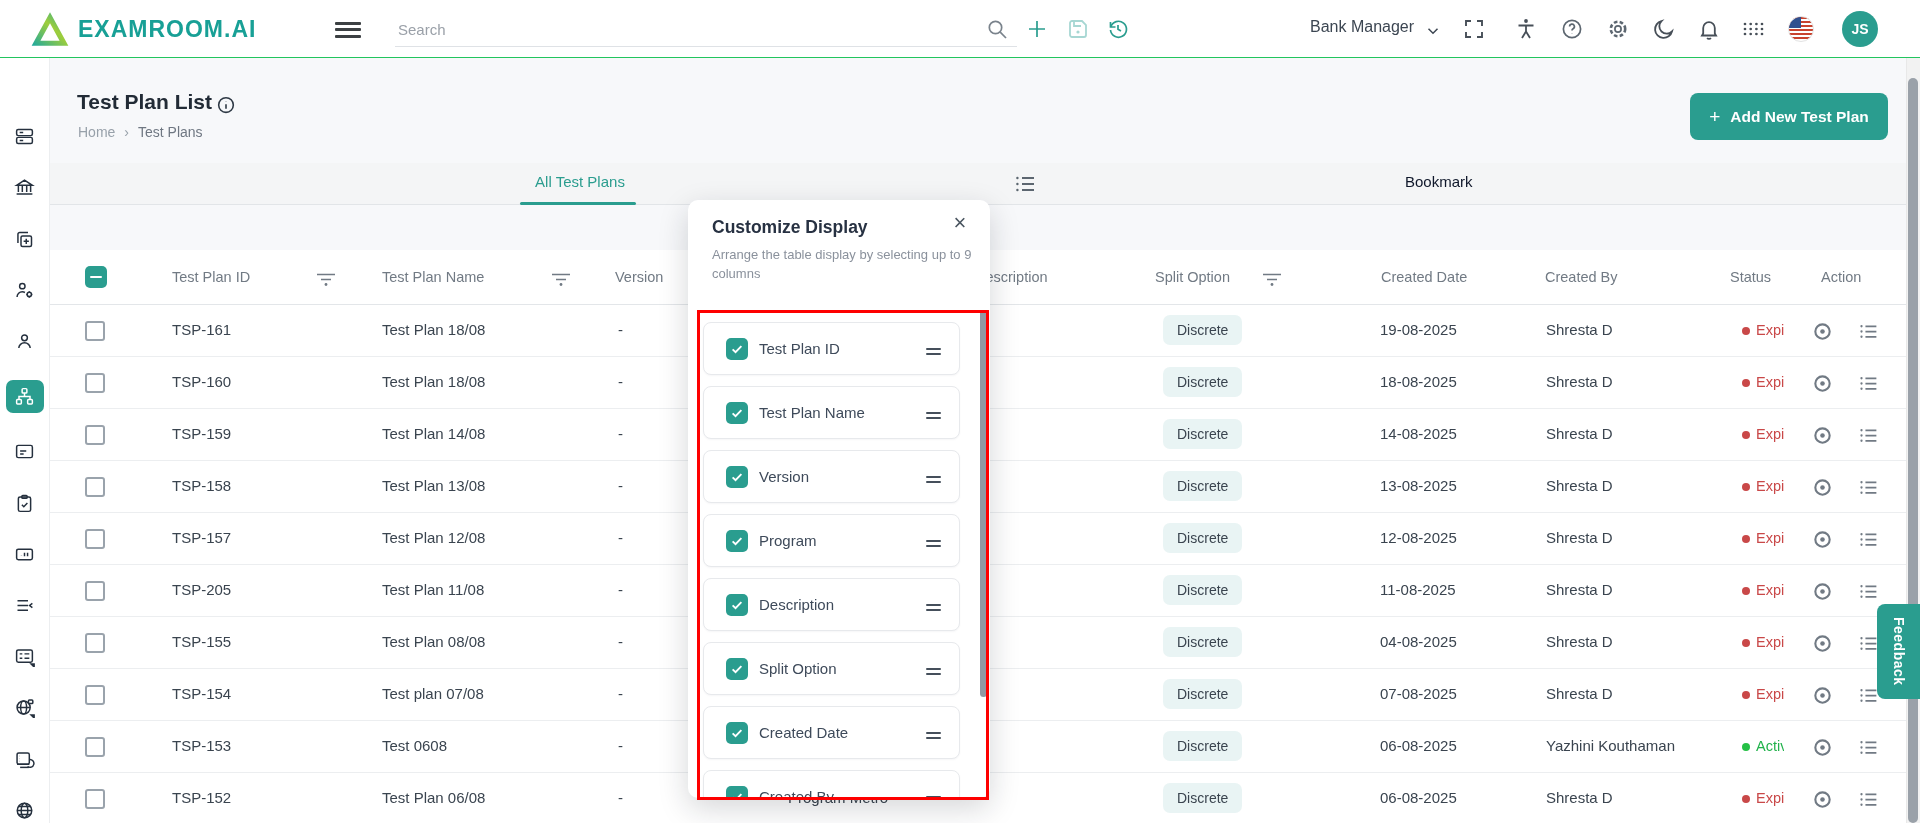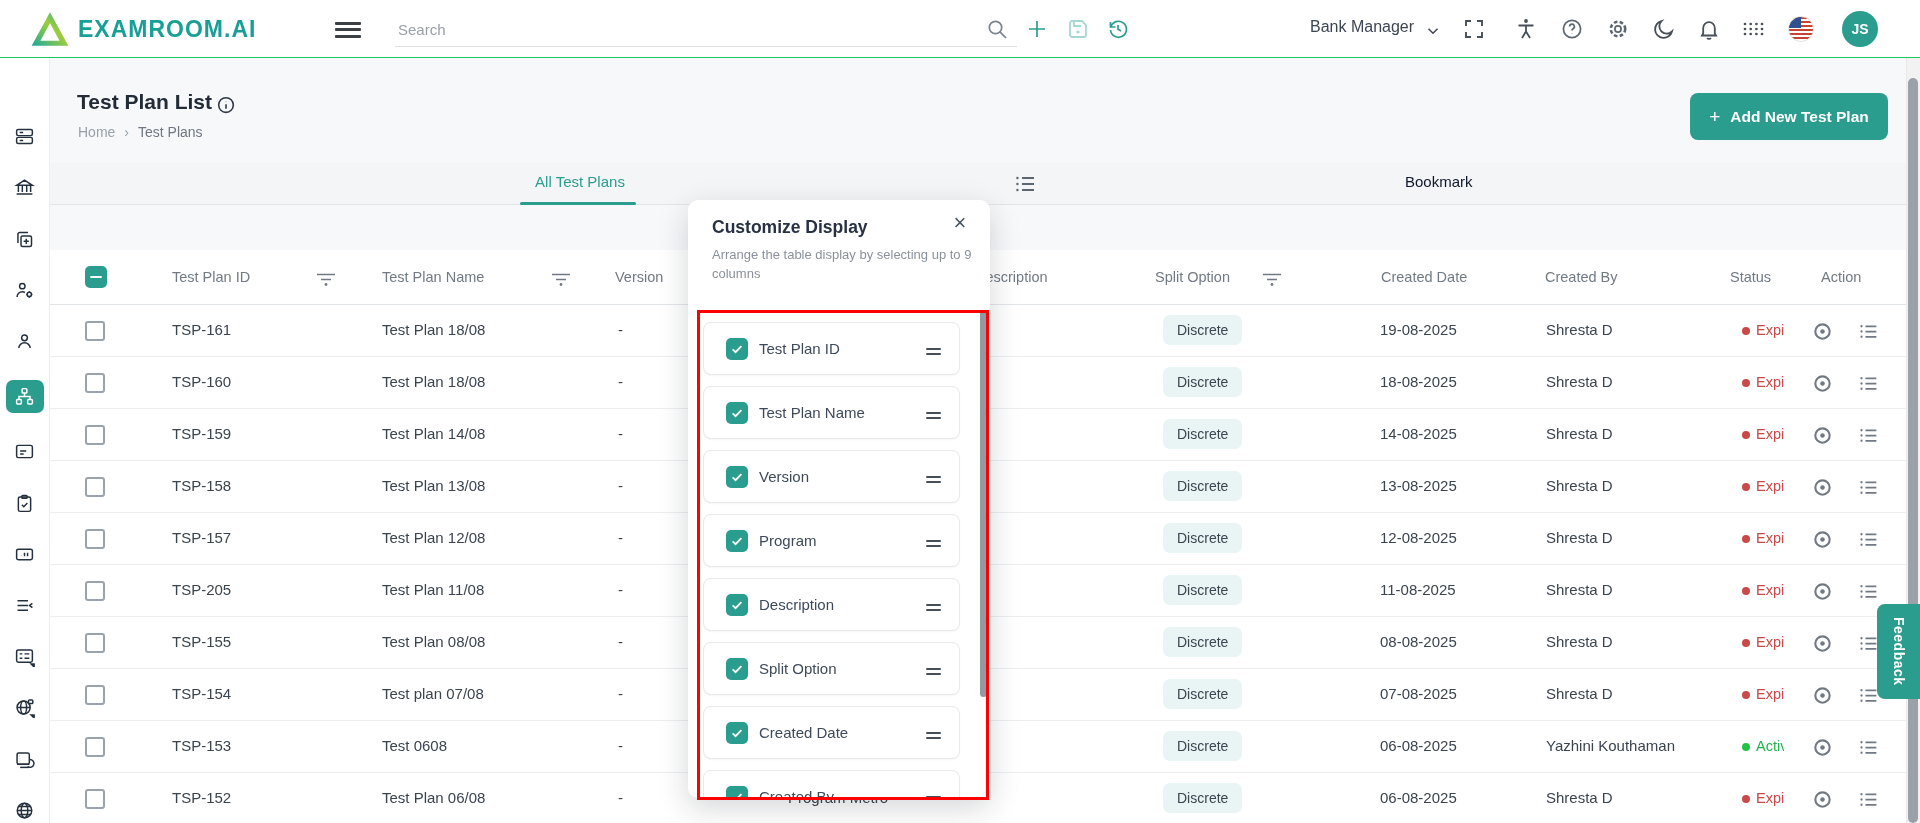--- a/index.html
+++ b/index.html
@@ -471,21 +471,21 @@
           </svg></div>
       </div>
       <div class="trow st-expired">
         <div class="cb"></div>
         <div class="cell" style="left:122px">TSP-155</div>
         <div class="cell" style="left:332px">Test Plan 08/08</div>
         <div class="cell" style="left:568px">-</div>
         <div class="cell" style="left:738px"></div>
         <div class="cell" style="left:930px">-</div>
         <div class="badge">Discrete</div>
-        <div class="cell" style="left:1330px">08-08-2025</div>
+        <div class="cell" style="left:1330px">04-08-2025</div>
         <div class="cell" style="left:1496px">Shresta D</div>
         <div class="status-dot"></div>
         <div class="status-text">Expired</div>
         <div class="row-icon" style="left:1762px"><svg viewBox="0 0 24 24" fill="none" stroke="#717A84" stroke-width="2.4">
             <circle cx="12" cy="12" r="8.2"></circle>
             <circle cx="12" cy="12" r="2.6" fill="#717A84" stroke="none"></circle>
           </svg></div>
         <div class="row-icon" style="left:1808px"><svg viewBox="0 0 24 24" fill="none" stroke="#717A84" stroke-width="2">
             <path d="M8.5 6 H21 M8.5 12 H21 M8.5 18 H21"></path>
             <circle cx="4" cy="6" r="1.3" fill="#717A84" stroke="none"></circle>

